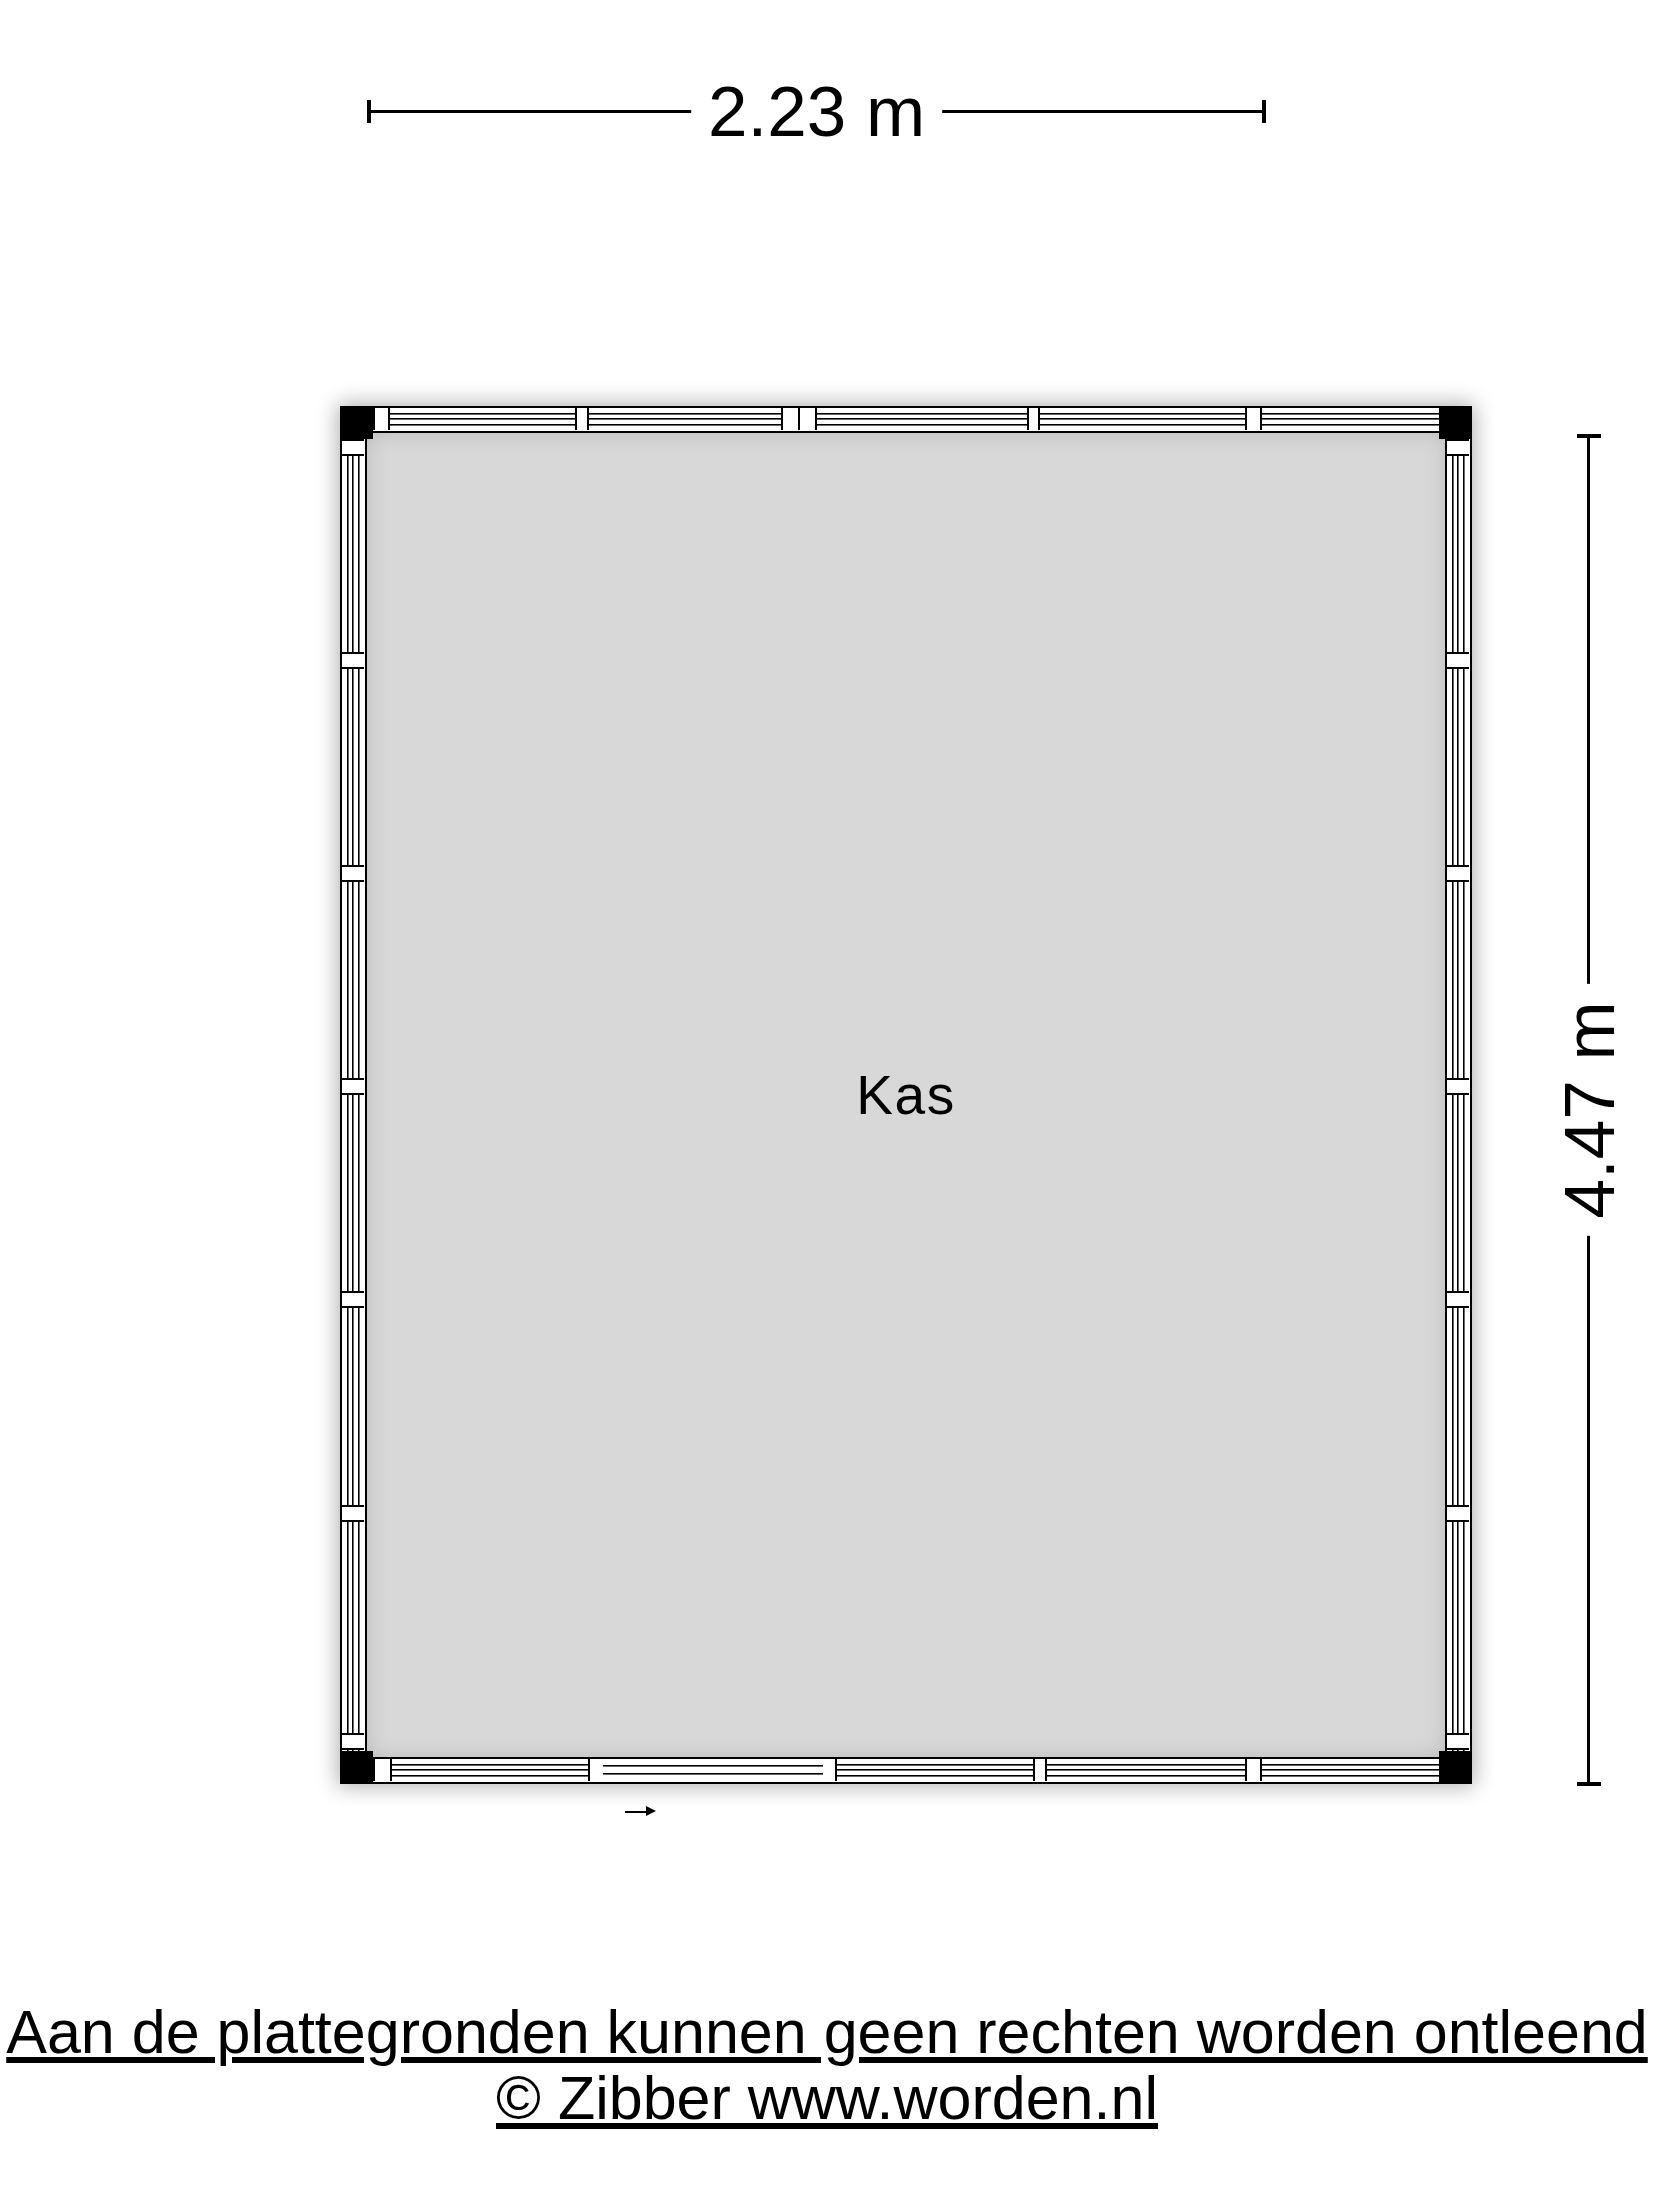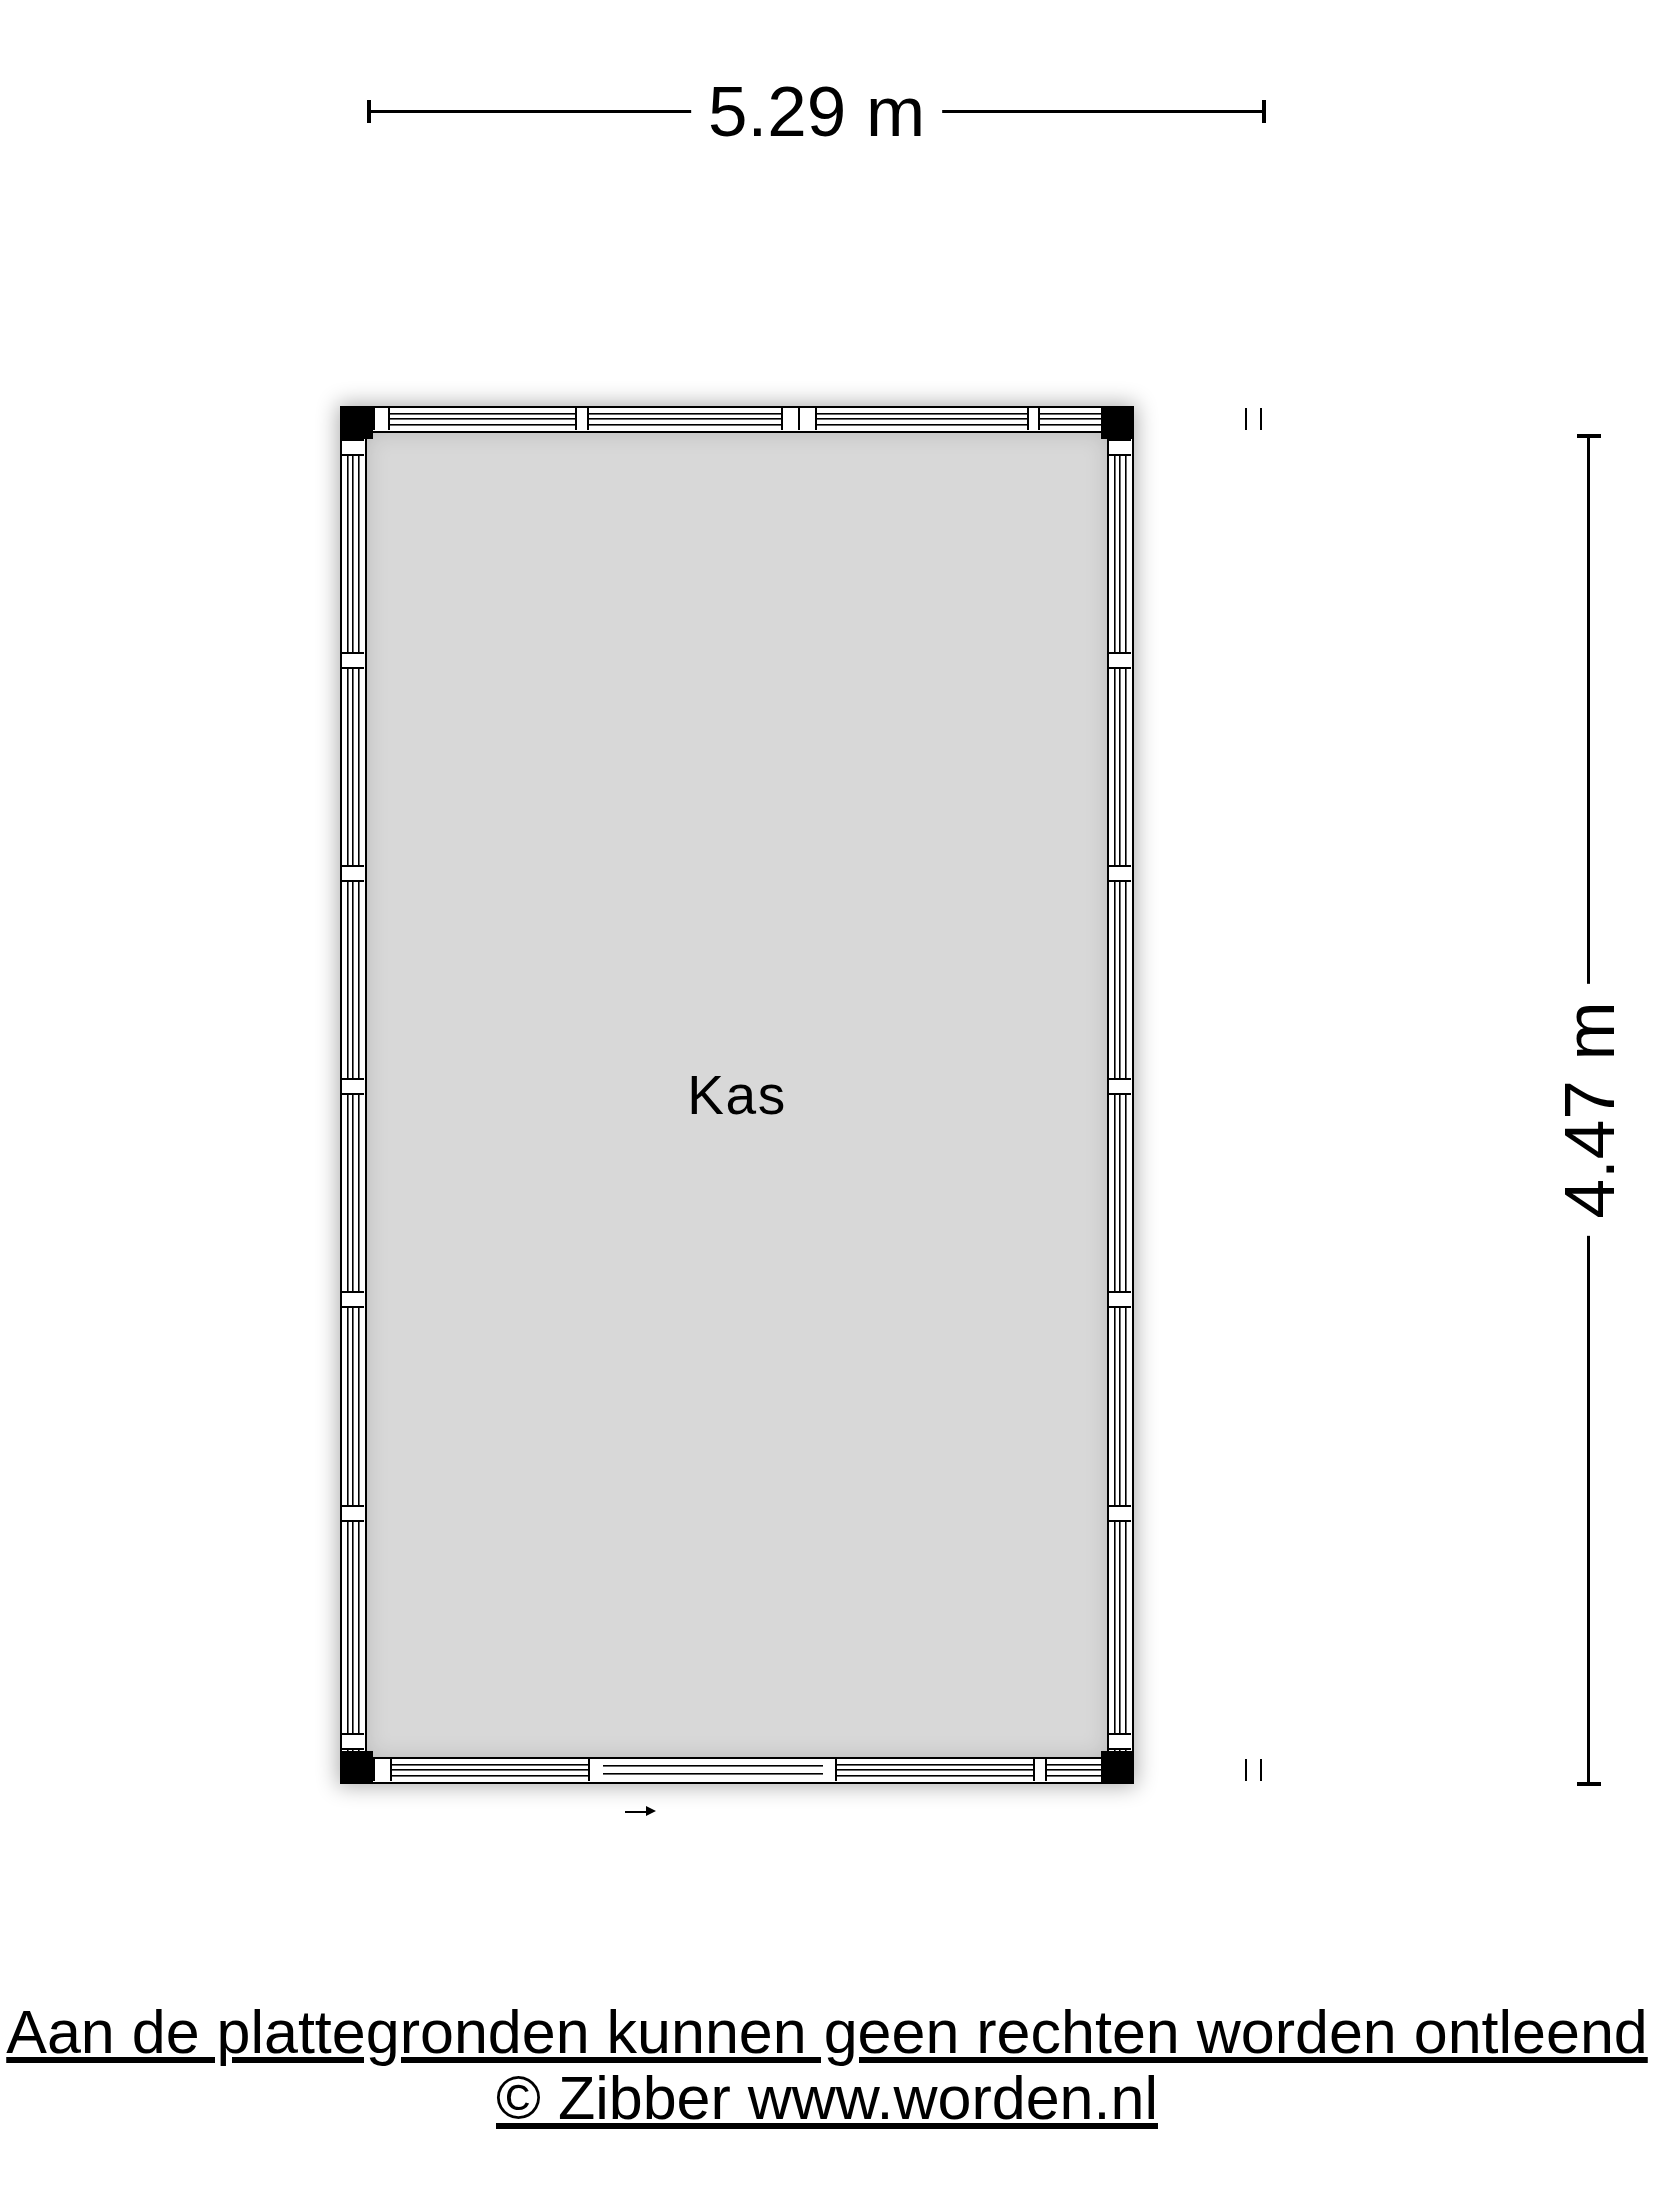--- a/index.html
+++ b/index.html
@@ -16,21 +16,21 @@
 
   .dim-v{position:absolute;left:1570px;top:434px;width:38px;height:1352px;}
   .dim-v .dim-line{position:absolute;top:1.6px;bottom:1.6px;left:17.3px;width:3.2px;background:#000;}
   .dim-v .tick{position:absolute;left:7px;width:23.6px;height:3.9px;background:#000;}
   .dim-v .tick.start{top:0;} .dim-v .tick.end{bottom:0;}
   .dim-v .dim-label{position:absolute;left:50%;top:50%;
         transform:translate(-50%,-50%) rotate(-90deg);
         background:#fff;padding:0 17.3px;font-size:71px;white-space:nowrap;}
 
   
-  .floor-plan{position:absolute;left:340px;top:406px;width:794px;height:1378px;
+  .floor-plan{position:absolute;left:340px;top:406px;width:1132px;height:1378px;
         box-shadow:0 0 20.5px 1.6px rgba(0,0,0,0.33);}
   .interior{position:absolute;left:23.6px;top:23.6px;right:23.6px;bottom:23.6px;background:#d8d8d8;
         box-shadow:inset 0 0 25px rgba(0,0,0,0.17);z-index:0;}
   .room-label{position:absolute;inset:27px;display:flex;align-items:center;justify-content:center;
         font-size:55px;letter-spacing:1.6px;z-index:2;}
 
   .wall{position:absolute;background-color:#fff;box-sizing:border-box;z-index:1;background-repeat:no-repeat;}
   .wall.h{left:0;right:0;height:27px;border-top:2.4px solid #000;border-bottom:2.4px solid #000;
         background-image:linear-gradient(#000,#000),linear-gradient(#000,#000),linear-gradient(#000,#000);
         background-size:100% 1.6px;background-position:0 4.7px,0 10.2px,0 15.8px;}
@@ -67,21 +67,21 @@
 </style>
 </head>
 <body>
 
 <div class="canvas">
 
   <div class="dim-h">
     <span class="tick start"></span>
     <span class="dim-line"></span>
     <span class="tick end"></span>
-    <span class="dim-label">5.29 m</span>
+    <span class="dim-label">2.23 m</span>
   </div>
 
   <div class="dim-v">
     <span class="tick start"></span>
     <span class="dim-line"></span>
     <span class="tick end"></span>
     <span class="dim-label">4.47 m</span>
   </div>
 
   <div class="floor-plan">

